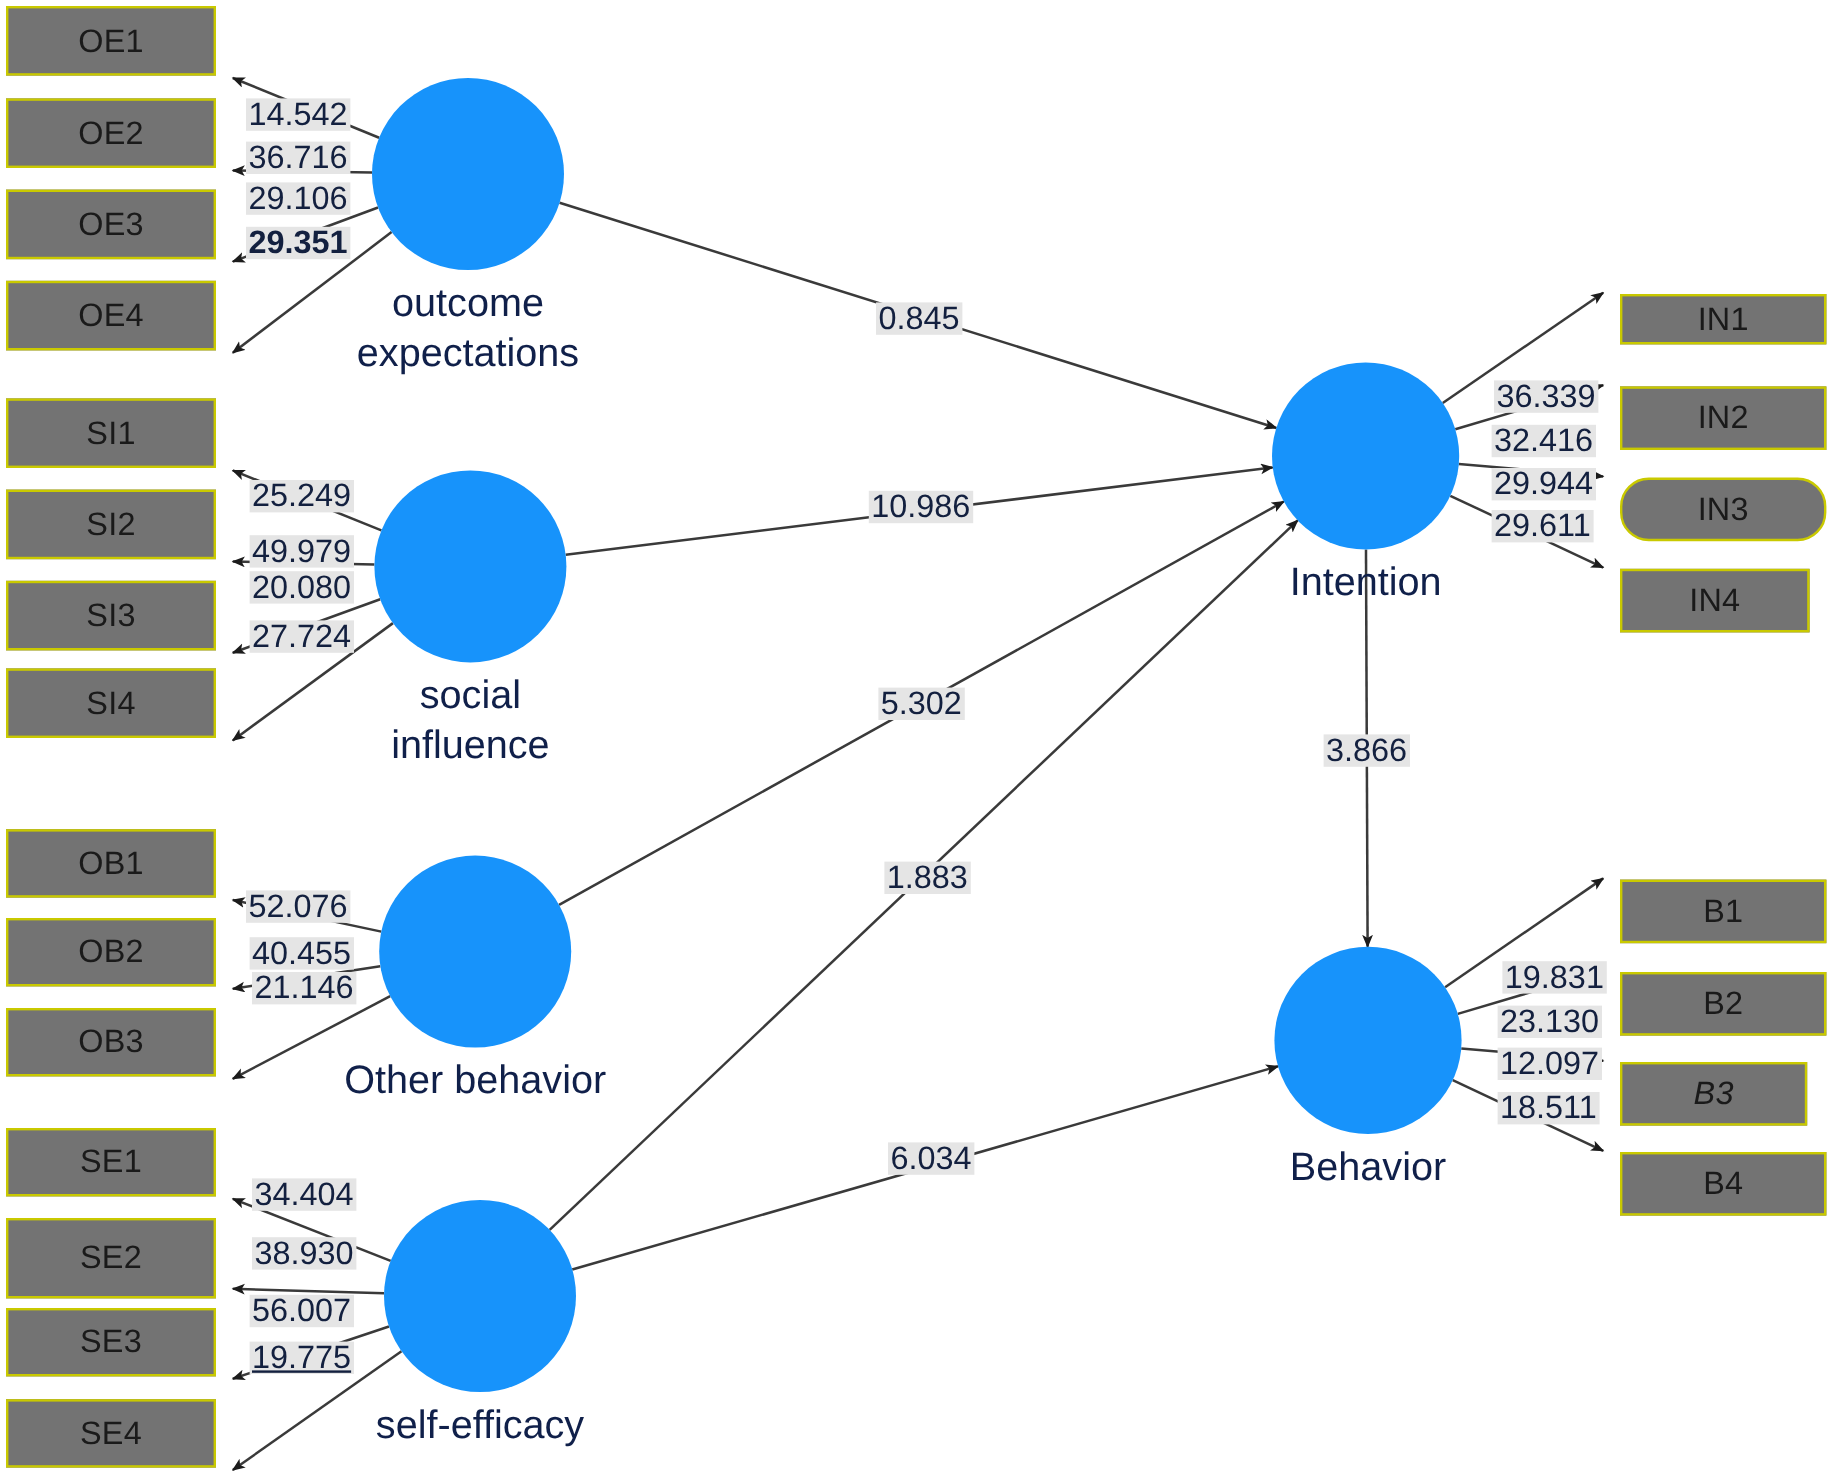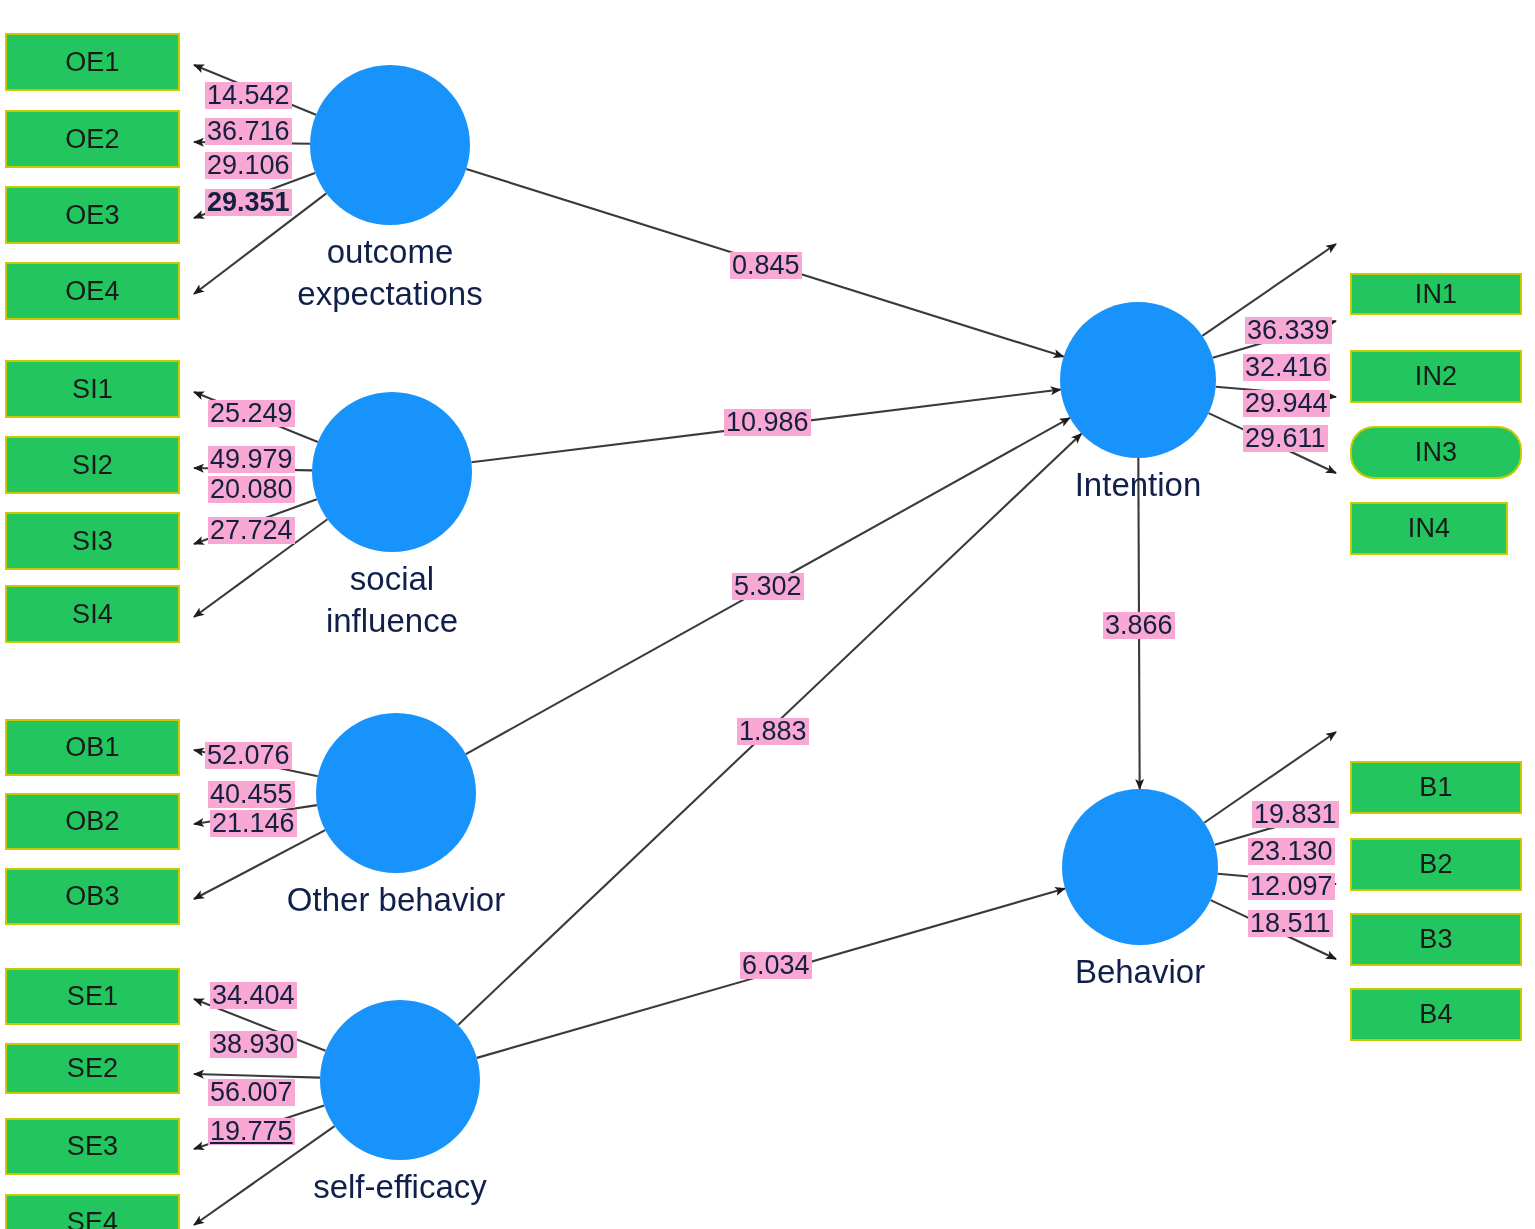--- a/index.html
+++ b/index.html
@@ -3,49 +3,48 @@
 <meta charset="utf-8">
 <title>SEM Path Diagram</title>
 <style>
   html,body{margin:0;padding:0;background:#ffffff;}
   body{font-family:"Liberation Sans","DejaVu Sans",sans-serif;}
   #stage{position:relative;width:1535px;height:1229px;background:#ffffff;overflow:hidden;}
   svg#wires{position:absolute;left:0;top:0;width:1535px;height:1229px;}
 
   .ind-box{
     position:absolute;
-    background:#22c55e;
+    background:#737373;
     border:2px solid #C9C900;
     box-sizing:border-box;
     display:flex;align-items:center;justify-content:center;
     color:#1a1a1a;
     font-size:27px;
     letter-spacing:0.2px;
-    margin-top:28px;
   }
   .circle-node{
     position:absolute;
     background:#1793FB;
     border-radius:50%;
   }
   .node-label{
     position:absolute;
     text-align:center;
     color:#10204a;
     font-size:33px;
     line-height:1.28;
     white-space:pre-line;
     pointer-events:none;
   }
   .wlabel{
     position:absolute;
     color:#13203f;
     font-size:27px;
     white-space:nowrap;
-    background:#f9a8d4;
+    background:#e5e5e5;
     padding:0 2px;
     line-height:1.0;
   }
 </style>
 </head>
 <body>
 
 <div id="stage">
 
   <svg id="wires" viewBox="0 0 1535 1229" xmlns="http://www.w3.org/2000/svg">
@@ -117,21 +116,21 @@
       </div>
       <div class="ind-box" style="left: 5px; top: 765px; width: 175px; height: 57px;">
         <span>OB2</span>
       </div>
       <div class="ind-box" style="left: 5px; top: 840px; width: 175px; height: 57px;">
         <span>OB3</span>
       </div>
       <div class="ind-box" style="left: 5px; top: 940px; width: 175px; height: 57px;">
         <span>SE1</span>
       </div>
-      <div class="ind-box" style="left: 5px; top: 1015px; width: 175px; height: 51px;">
+      <div class="ind-box" style="left: 5px; top: 1015px; width: 175px; height: 67px;">
         <span>SE2</span>
       </div>
       <div class="ind-box" style="left: 5px; top: 1090px; width: 175px; height: 57px;">
         <span>SE3</span>
       </div>
       <div class="ind-box" style="left: 5px; top: 1166px; width: 175px; height: 57px;">
         <span>SE4</span>
       </div>
       <div class="ind-box" style="left: 1350px; top: 245px; width: 172px; height: 42px;">
         <span>IN1</span>
@@ -144,21 +143,21 @@
       </div>
       <div class="ind-box" style="left: 1350px; top: 474px; width: 158px; height: 53px;">
         <span>IN4</span>
       </div>
       <div class="ind-box" style="left: 1350px; top: 733px; width: 172px; height: 53px;">
         <span>B1</span>
       </div>
       <div class="ind-box" style="left: 1350px; top: 810px; width: 172px; height: 53px;">
         <span>B2</span>
       </div>
-      <div class="ind-box" style="left: 1350px; top: 885px; width: 172px; height: 53px;">
+      <div class="ind-box" style="left: 1350px; top: 885px; width: 156px; height: 53px; font-style: italic;">
         <span>B3</span>
       </div>
       <div class="ind-box" style="left: 1350px; top: 960px; width: 172px; height: 53px;">
         <span>B4</span>
       </div>
     </div>
   <div id="circles-layer">
       <div class="circle-node" style="left: 310px; top: 65px; width: 160px; height: 160px; background: rgb(23, 147, 251);"></div>
       <div class="node-label" style="left: 220px; top: 231px; width: 340px;">outcome
 expectations</div>

